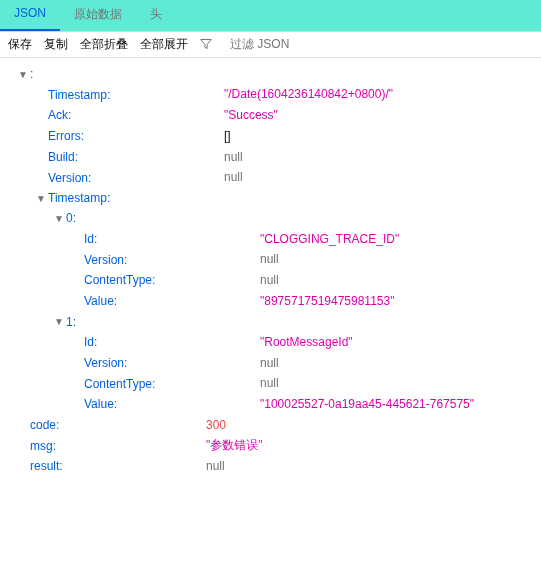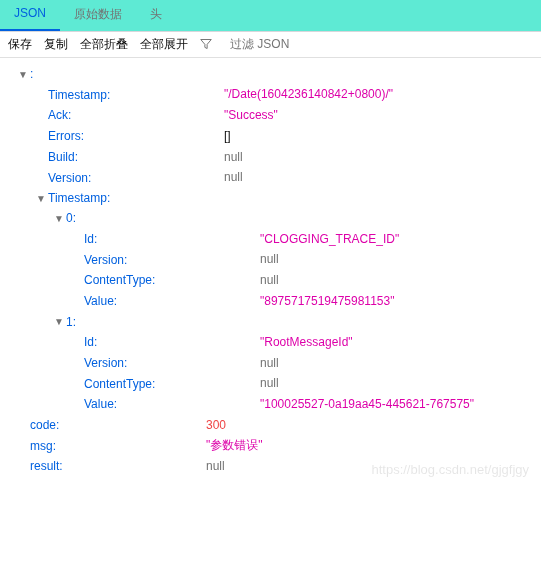--- a/index.html
+++ b/index.html
@@ -204,14 +204,13 @@
   <div class="row ind1">
     <span class="key"><span class="caret empty">▼</span><span class="label">msg</span>:</span>
     <span class="val str">"参数错误"</span>
   </div>
 
   <div class="row ind1">
     <span class="key"><span class="caret empty">▼</span><span class="label">result</span>:</span>
     <span class="val null">null</span>
   </div>
 
-  <div class="watermark">https://blog.csdn.net/gjgfjgy</div>
 </div>
 
 </body></html>

